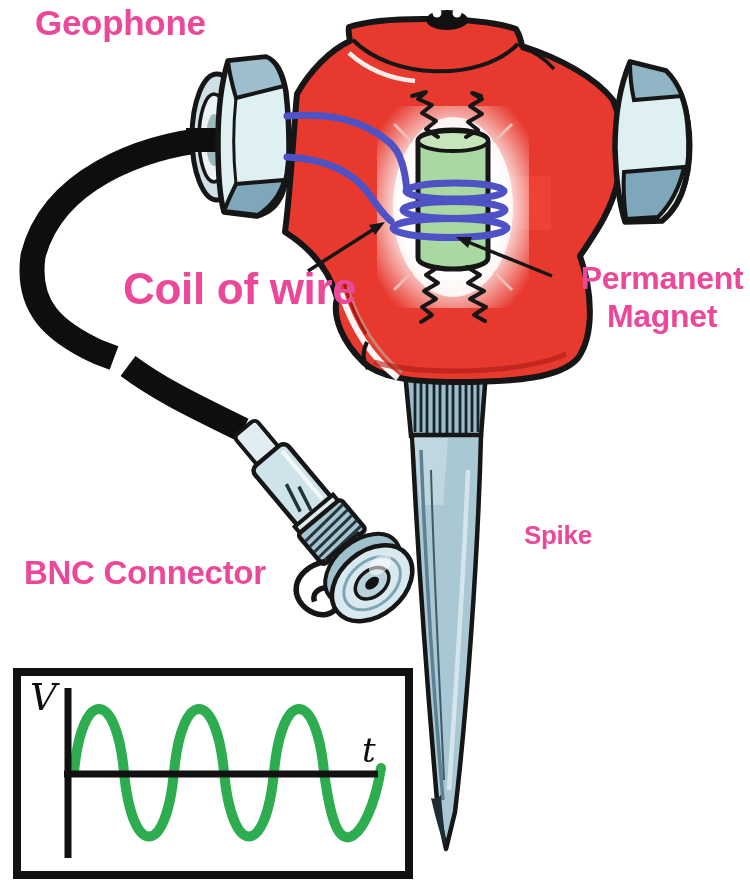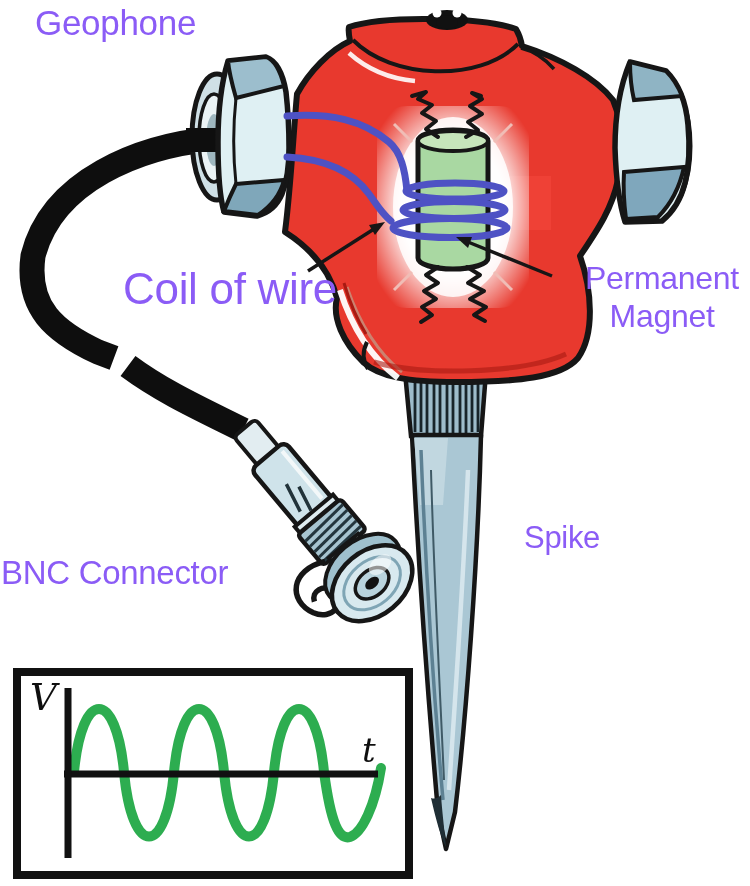--- a/index.html
+++ b/index.html
@@ -1,28 +1,28 @@
 <!DOCTYPE html>
 <html><head>
 <meta charset="utf-8">
 <style>
   html,body{margin:0;padding:0;background:#ffffff;}
   #stage{position:relative;width:750px;height:886px;background:#ffffff;overflow:hidden;
          font-family:"Liberation Sans",sans-serif;}
   #stage svg{position:absolute;left:0;top:0;}
-  .lbl{position:absolute;font-family:"Liberation Sans",sans-serif;font-weight:400;
-       color:#8b5cf6;white-space:nowrap;letter-spacing:-0.3px;}
+  .lbl{position:absolute;font-family:"Liberation Sans",sans-serif;font-weight:700;
+       color:#ec4899;white-space:nowrap;letter-spacing:-0.3px;}
   .math{position:absolute;font-family:"DejaVu Serif","Liberation Serif",serif;
         font-style:italic;font-weight:500;color:#0e0e0e;white-space:nowrap;}
   #geophone-label{left:35px;top:3px;font-size:35px;}
   #coil-label{left:123px;top:264px;font-size:44px;}
   #perm-label{left:552px;top:259px;width:220px;text-align:center;
               font-size:32px;line-height:38px;}
-  #spike-label{left:524px;top:520px;font-size:31px;}
-  #bnc-label{left:1px;top:554px;font-size:33px;}
+  #spike-label{left:524px;top:520px;font-size:26px;}
+  #bnc-label{left:1px;top:554px;font-size:33px;padding-left:23px;}
   #v-label{left:30px;top:676px;font-size:37px;}
   #t-label{left:362px;top:730px;font-size:34px;}
 </style>
 </head>
 <body>
 
 <div id="stage">
 
 <svg width="750" height="886" viewBox="0 0 750 886">
   <defs>

